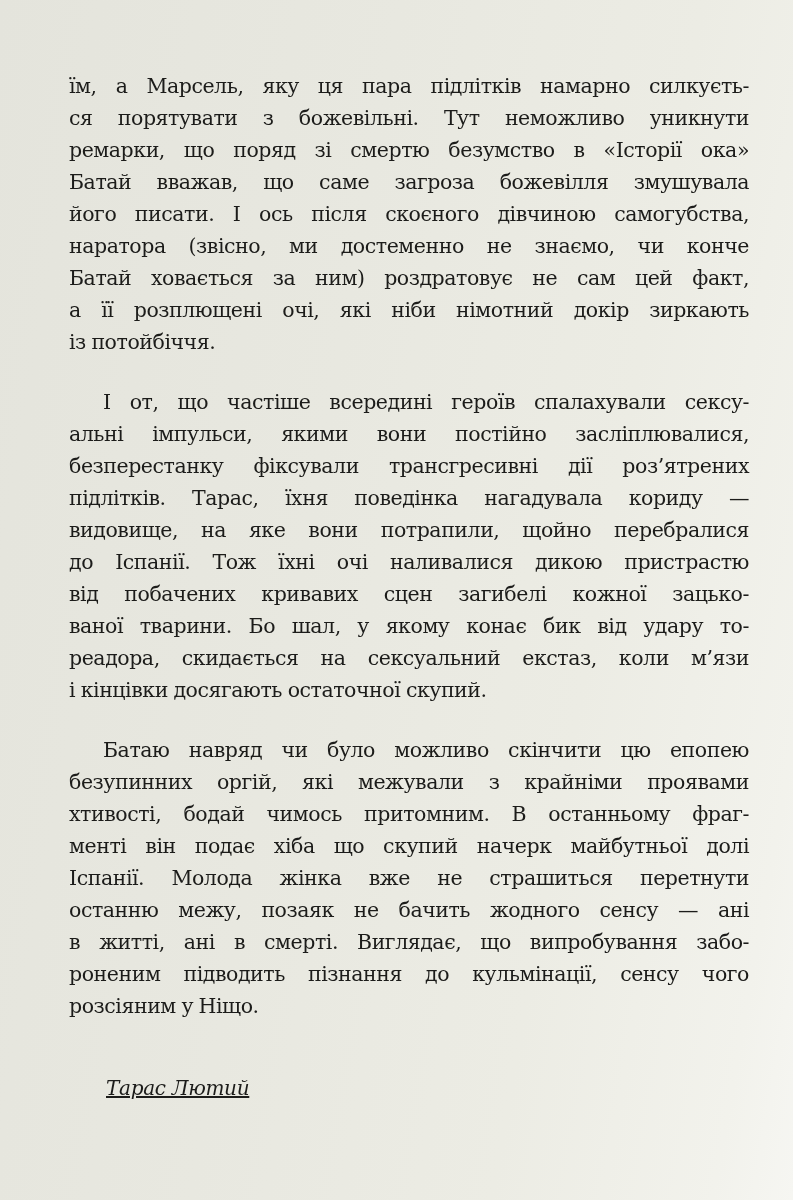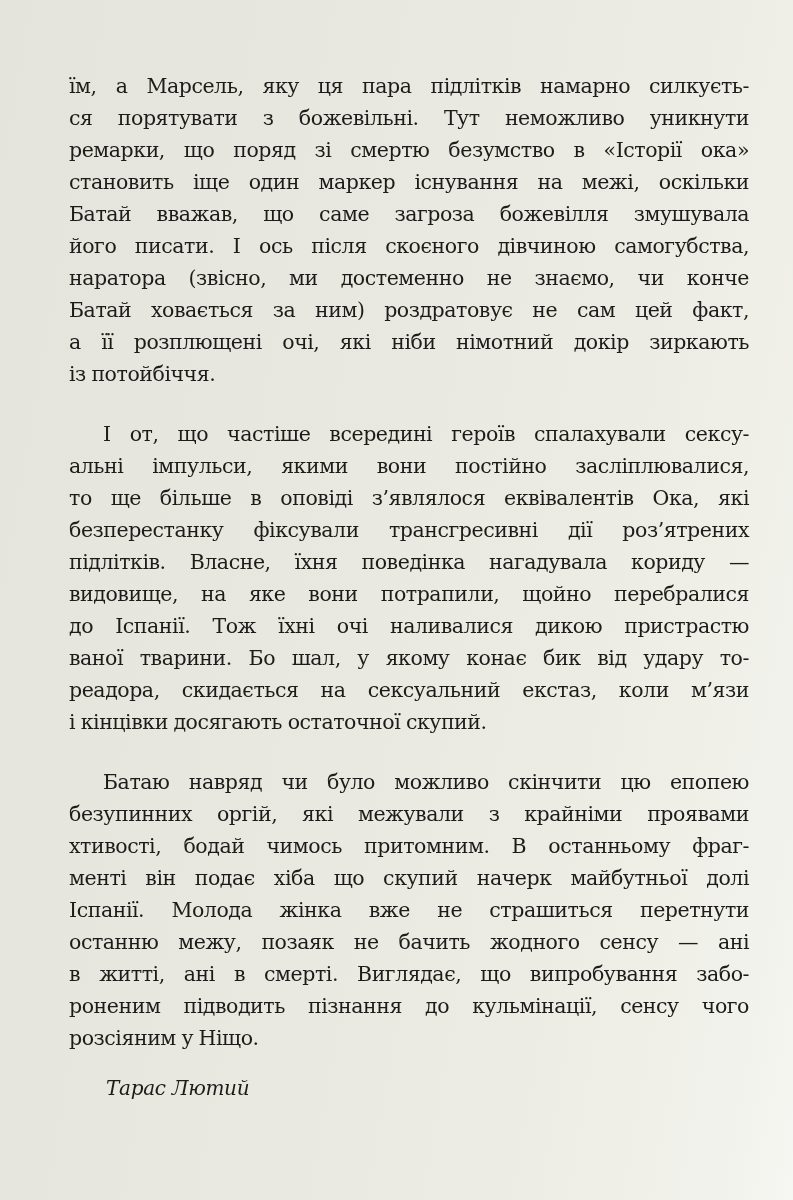--- a/index.html
+++ b/index.html
@@ -48,49 +48,49 @@
     }
     .signature {
       position: absolute;
       left: 106px;
       top: 1076px;
       font-family: "DejaVu Serif", serif;
       font-style: italic;
       font-size: 20px;
       color: #1c1c1a;
       letter-spacing: -0.3px;
+      text-decoration: underline;
     }
   </style>
 </head>
 <body>
 
 <div class="page">
   <div class="text-block">
 
     <div>
       <span class="line">їм, а Марсель, яку ця пара підлітків намарно силкуєть-</span>
       <span class="line">ся порятувати з божевільні. Тут неможливо уникнути</span>
       <span class="line">ремарки, що поряд зі смертю безумство в «Історії ока»</span>
-      <span class="line">становить іще один маркер існування на межі, оскільки</span>
       <span class="line">Батай вважав, що саме загроза божевілля змушувала</span>
       <span class="line">його писати. І ось після скоєного дівчиною самогубства,</span>
       <span class="line">наратора (звісно, ми достеменно не знаємо, чи конче</span>
       <span class="line">Батай ховається за ним) роздратовує не сам цей факт,</span>
       <span class="line">а її розплющені очі, які ніби німотний докір зиркають</span>
       <span class="line last">із потойбіччя.</span>
     </div>
 
     <div>
       <span class="line indent">І от, що частіше всередині героїв спалахували сексу-</span>
       <span class="line">альні імпульси, якими вони постійно засліплювалися,</span>
-      <span class="line">то ще більше в оповіді з’являлося еквівалентів Ока, які</span>
       <span class="line">безперестанку фіксували трансгресивні дії роз’ятрених</span>
-      <span class="line">підлітків. Власне, їхня поведінка нагадувала кориду —</span>
+      <span class="line">підлітків. Тарас, їхня поведінка нагадувала кориду —</span>
       <span class="line">видовище, на яке вони потрапили, щойно перебралися</span>
       <span class="line">до Іспанії. Тож їхні очі наливалися дикою пристрастю</span>
+      <span class="line">від побачених кривавих сцен загибелі кожної зацько-</span>
       <span class="line">ваної тварини. Бо шал, у якому конає бик від удару то-</span>
       <span class="line">реадора, скидається на сексуальний екстаз, коли м’язи</span>
       <span class="line last">і кінцівки досягають остаточної скупий.</span>
     </div>
 
     <div>
       <span class="line indent">Батаю навряд чи було можливо скінчити цю епопею</span>
       <span class="line">безупинних оргій, які межували з крайніми проявами</span>
       <span class="line">хтивості, бодай чимось притомним. В останньому фраг-</span>
       <span class="line">менті він подає хіба що скупий начерк майбутньої долі</span>

